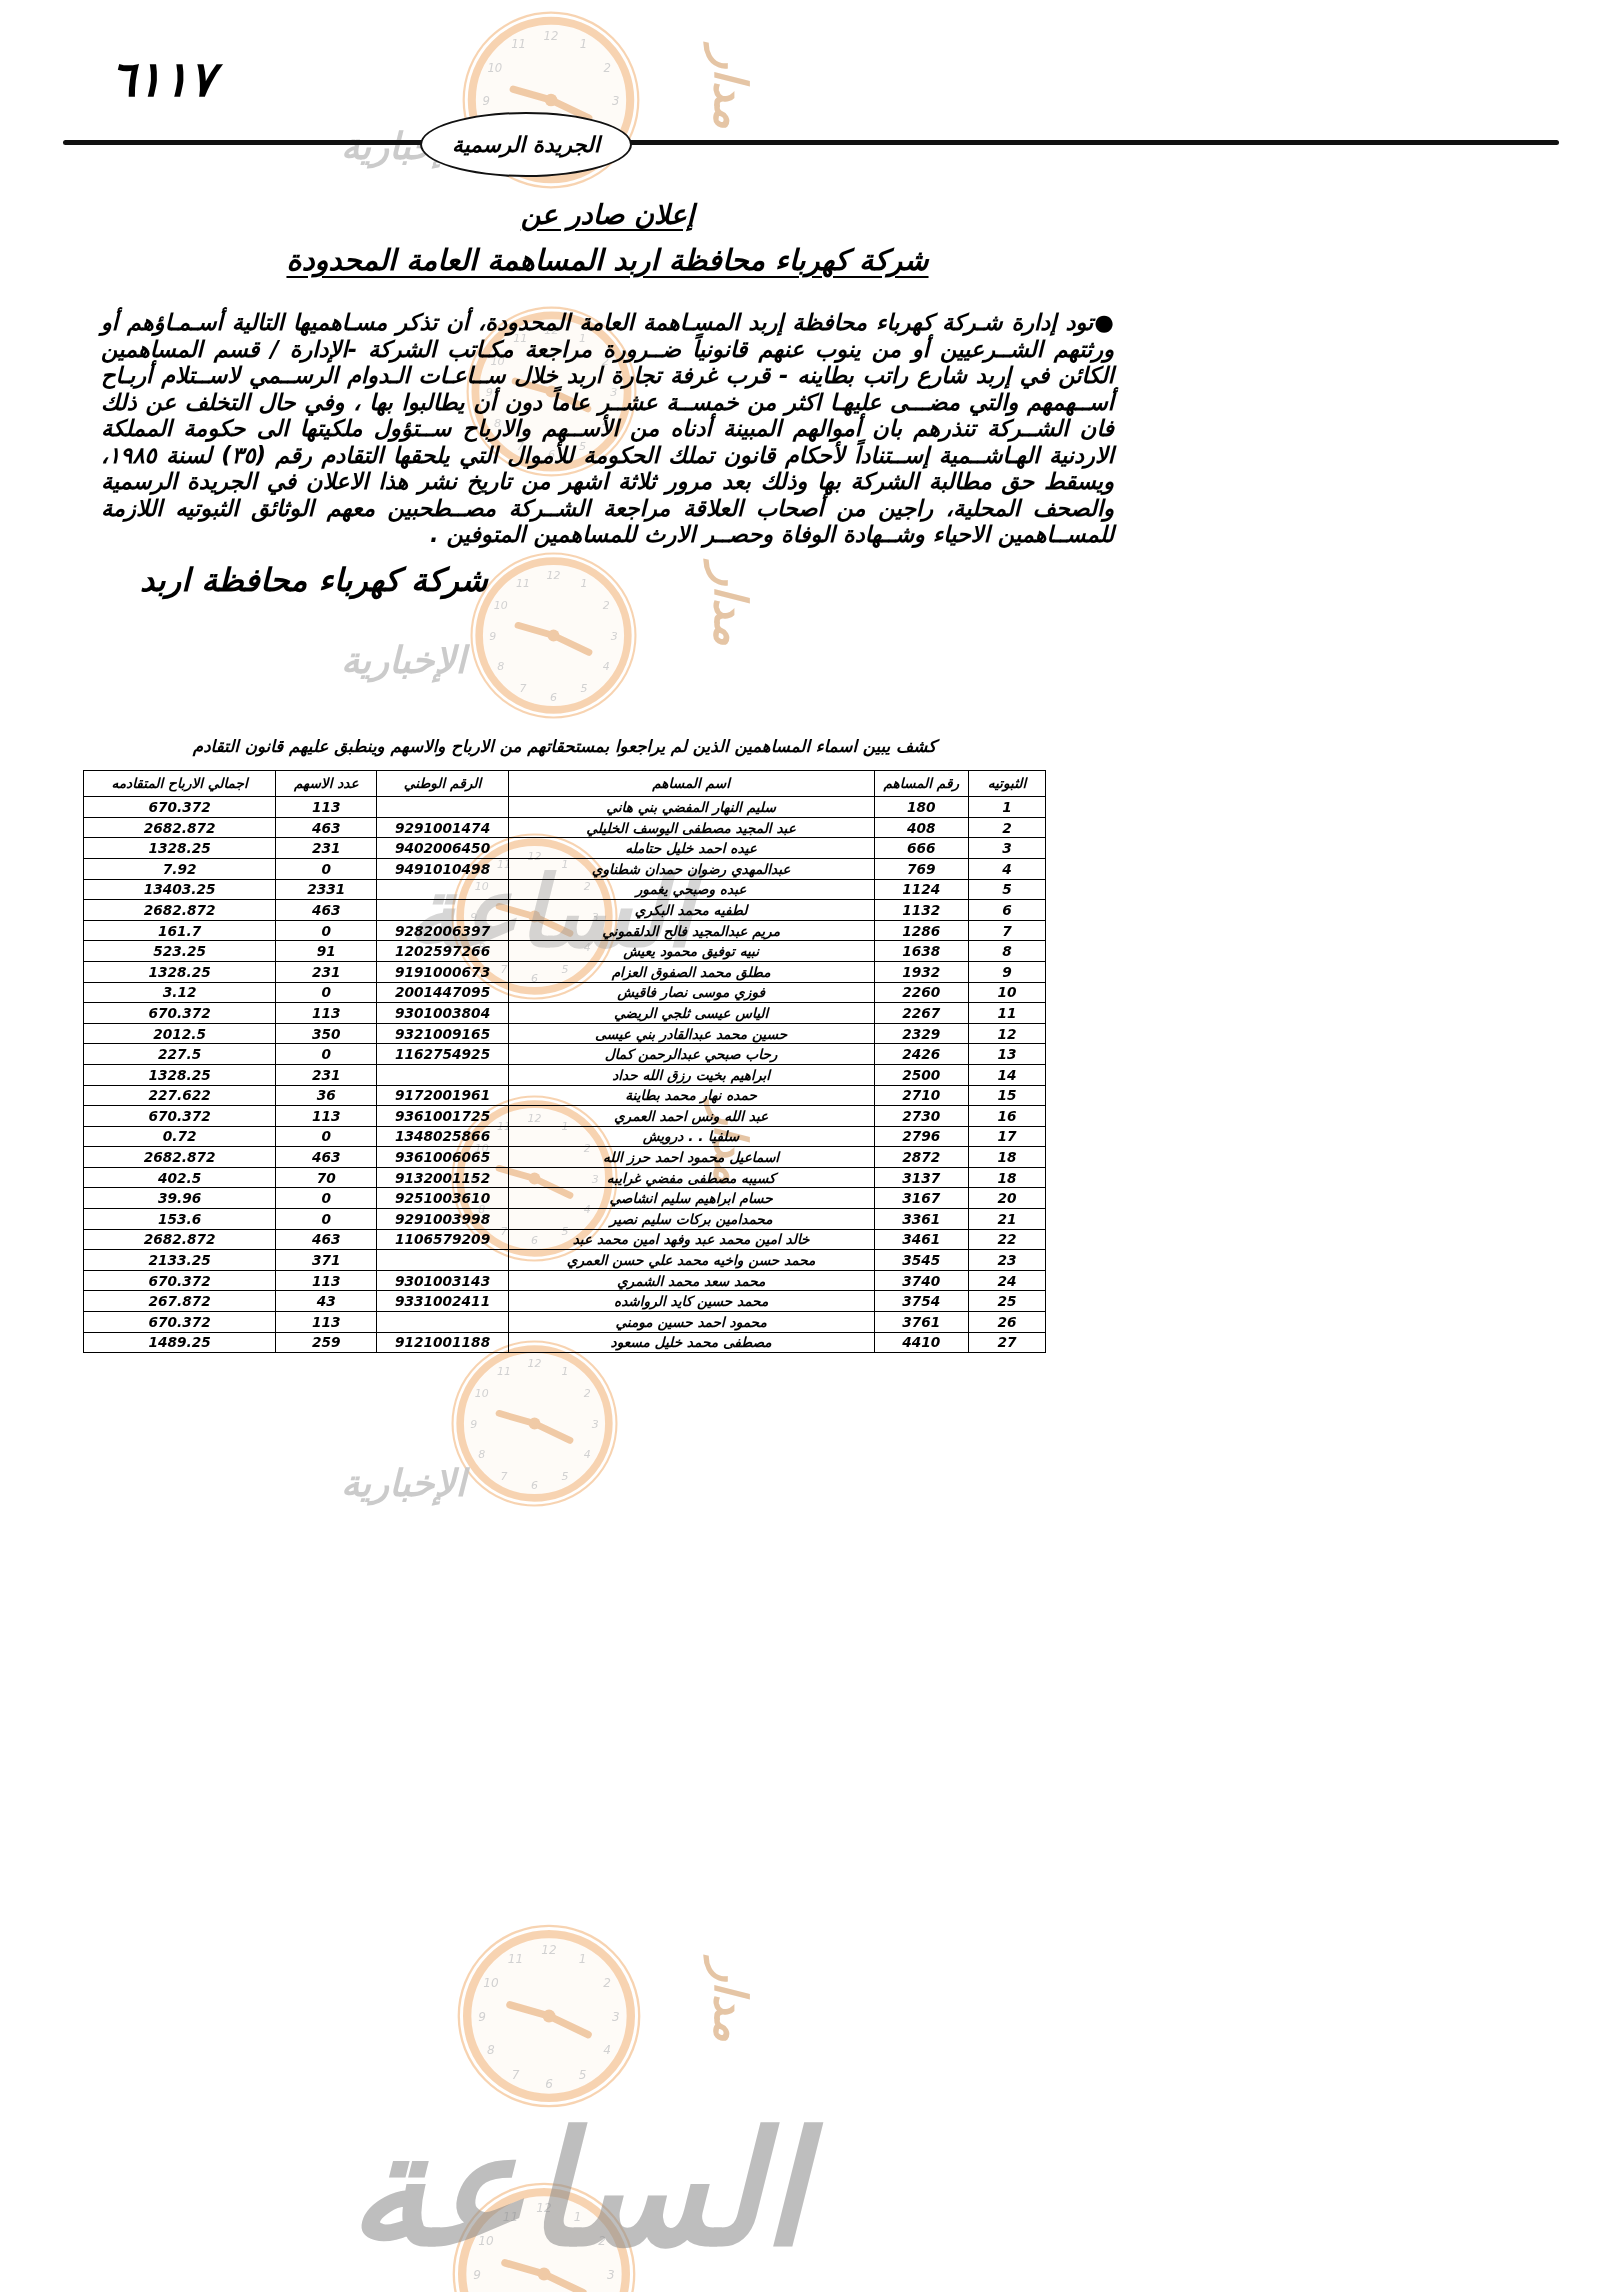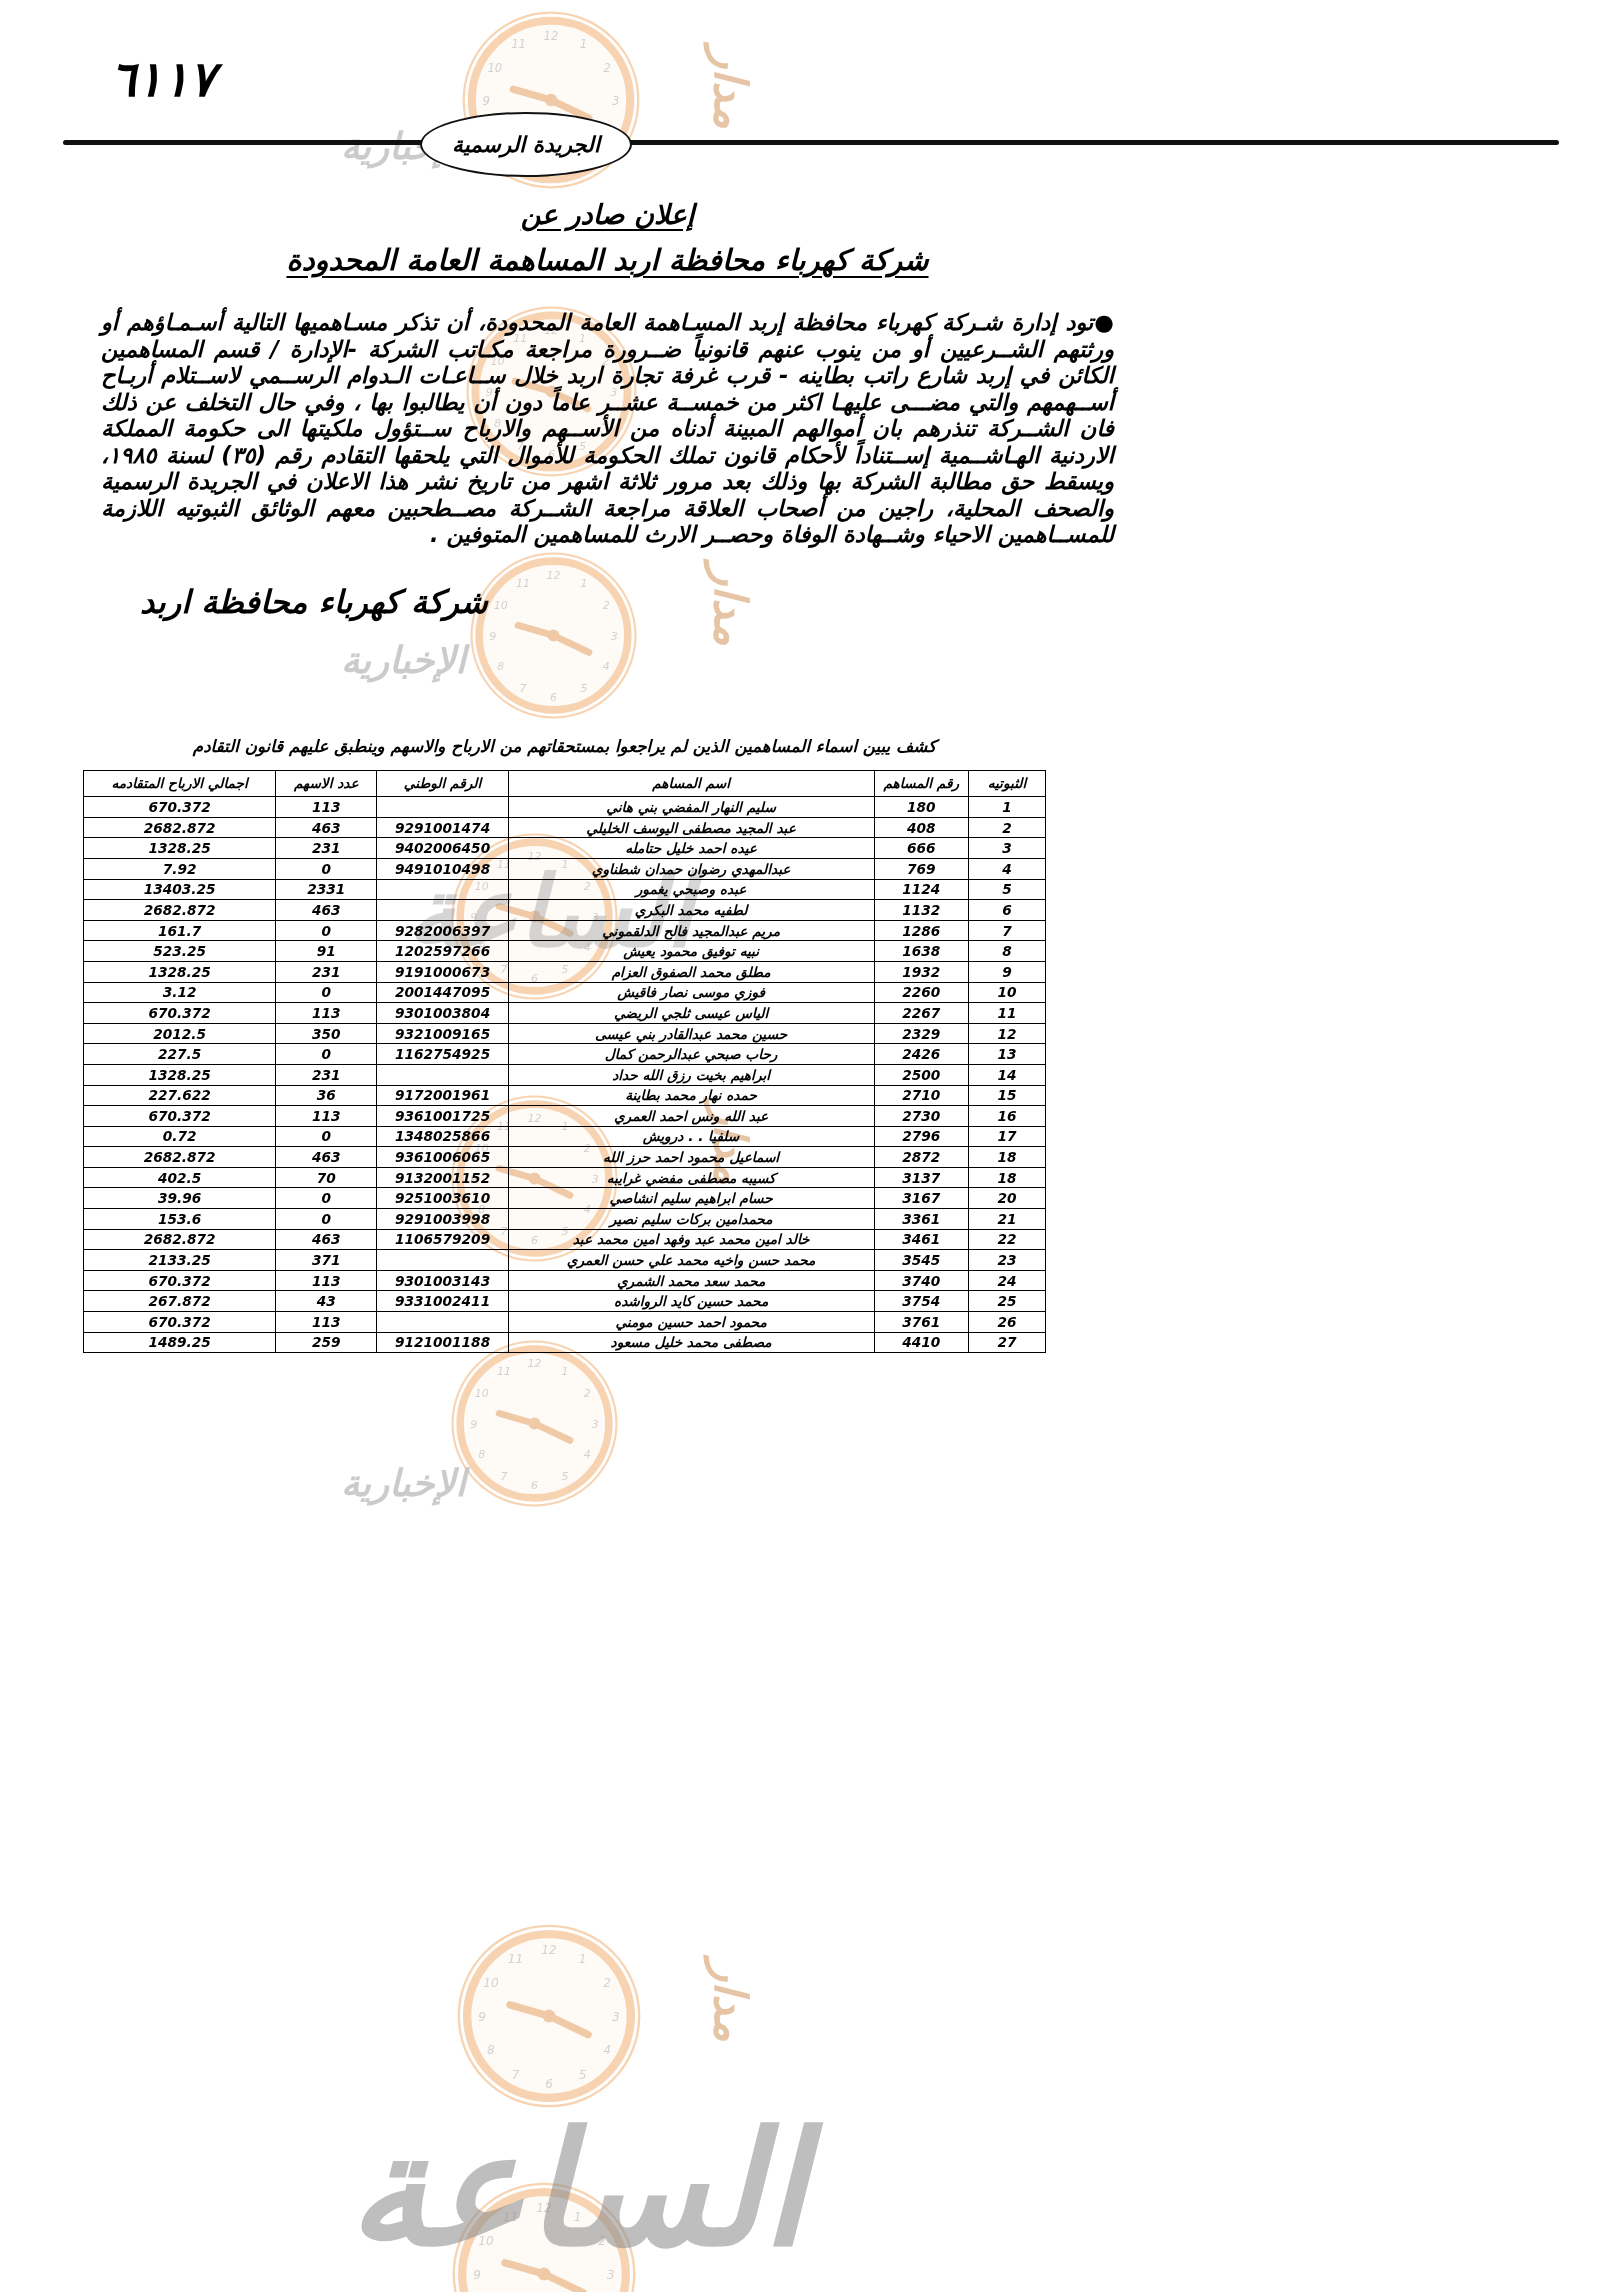--- a/index.html
+++ b/index.html
@@ -23,21 +23,21 @@
                   display:flex; align-items:center; justify-content:center;
                   font-weight:bold; font-size:21.6px; direction:rtl; }
 
   .doc-body { position:absolute; top:199px; left:101px; width:1013px; direction:rtl; }
   .title1 { text-align:center; font-size:27.4px; font-weight:bold;
             text-decoration:underline; text-underline-offset:4.9px; margin-bottom:13px; }
   .title2 { text-align:center; font-size:29px; font-weight:bold;
             text-decoration:underline; text-underline-offset:5.9px; }
   .paragraph { margin-top:32px; font-size:22.5px; font-weight:bold; line-height:26.5px;
                text-align:justify; }
-  .signature { margin-top:35px; text-align:left; padding-left:39px;
+  .signature { margin-top:13px; text-align:left; padding-left:39px;
                font-size:32px; font-weight:bold; }
 
   .table-section { position:absolute; top:736px; left:83px; width:963px;
                    direction:rtl; }
   .table-caption { text-align:center; font-size:16.7px; font-weight:bold; margin-bottom:13.7px; }
   table.shareholders { width:100%; border-collapse:collapse; table-layout:fixed;
                        background:transparent; }
   .shareholders th, .shareholders td {
       border:1.8px solid #000; text-align:center; vertical-align:middle;
       font-weight:bold; padding:0 2px; overflow:hidden; white-space:nowrap; }

